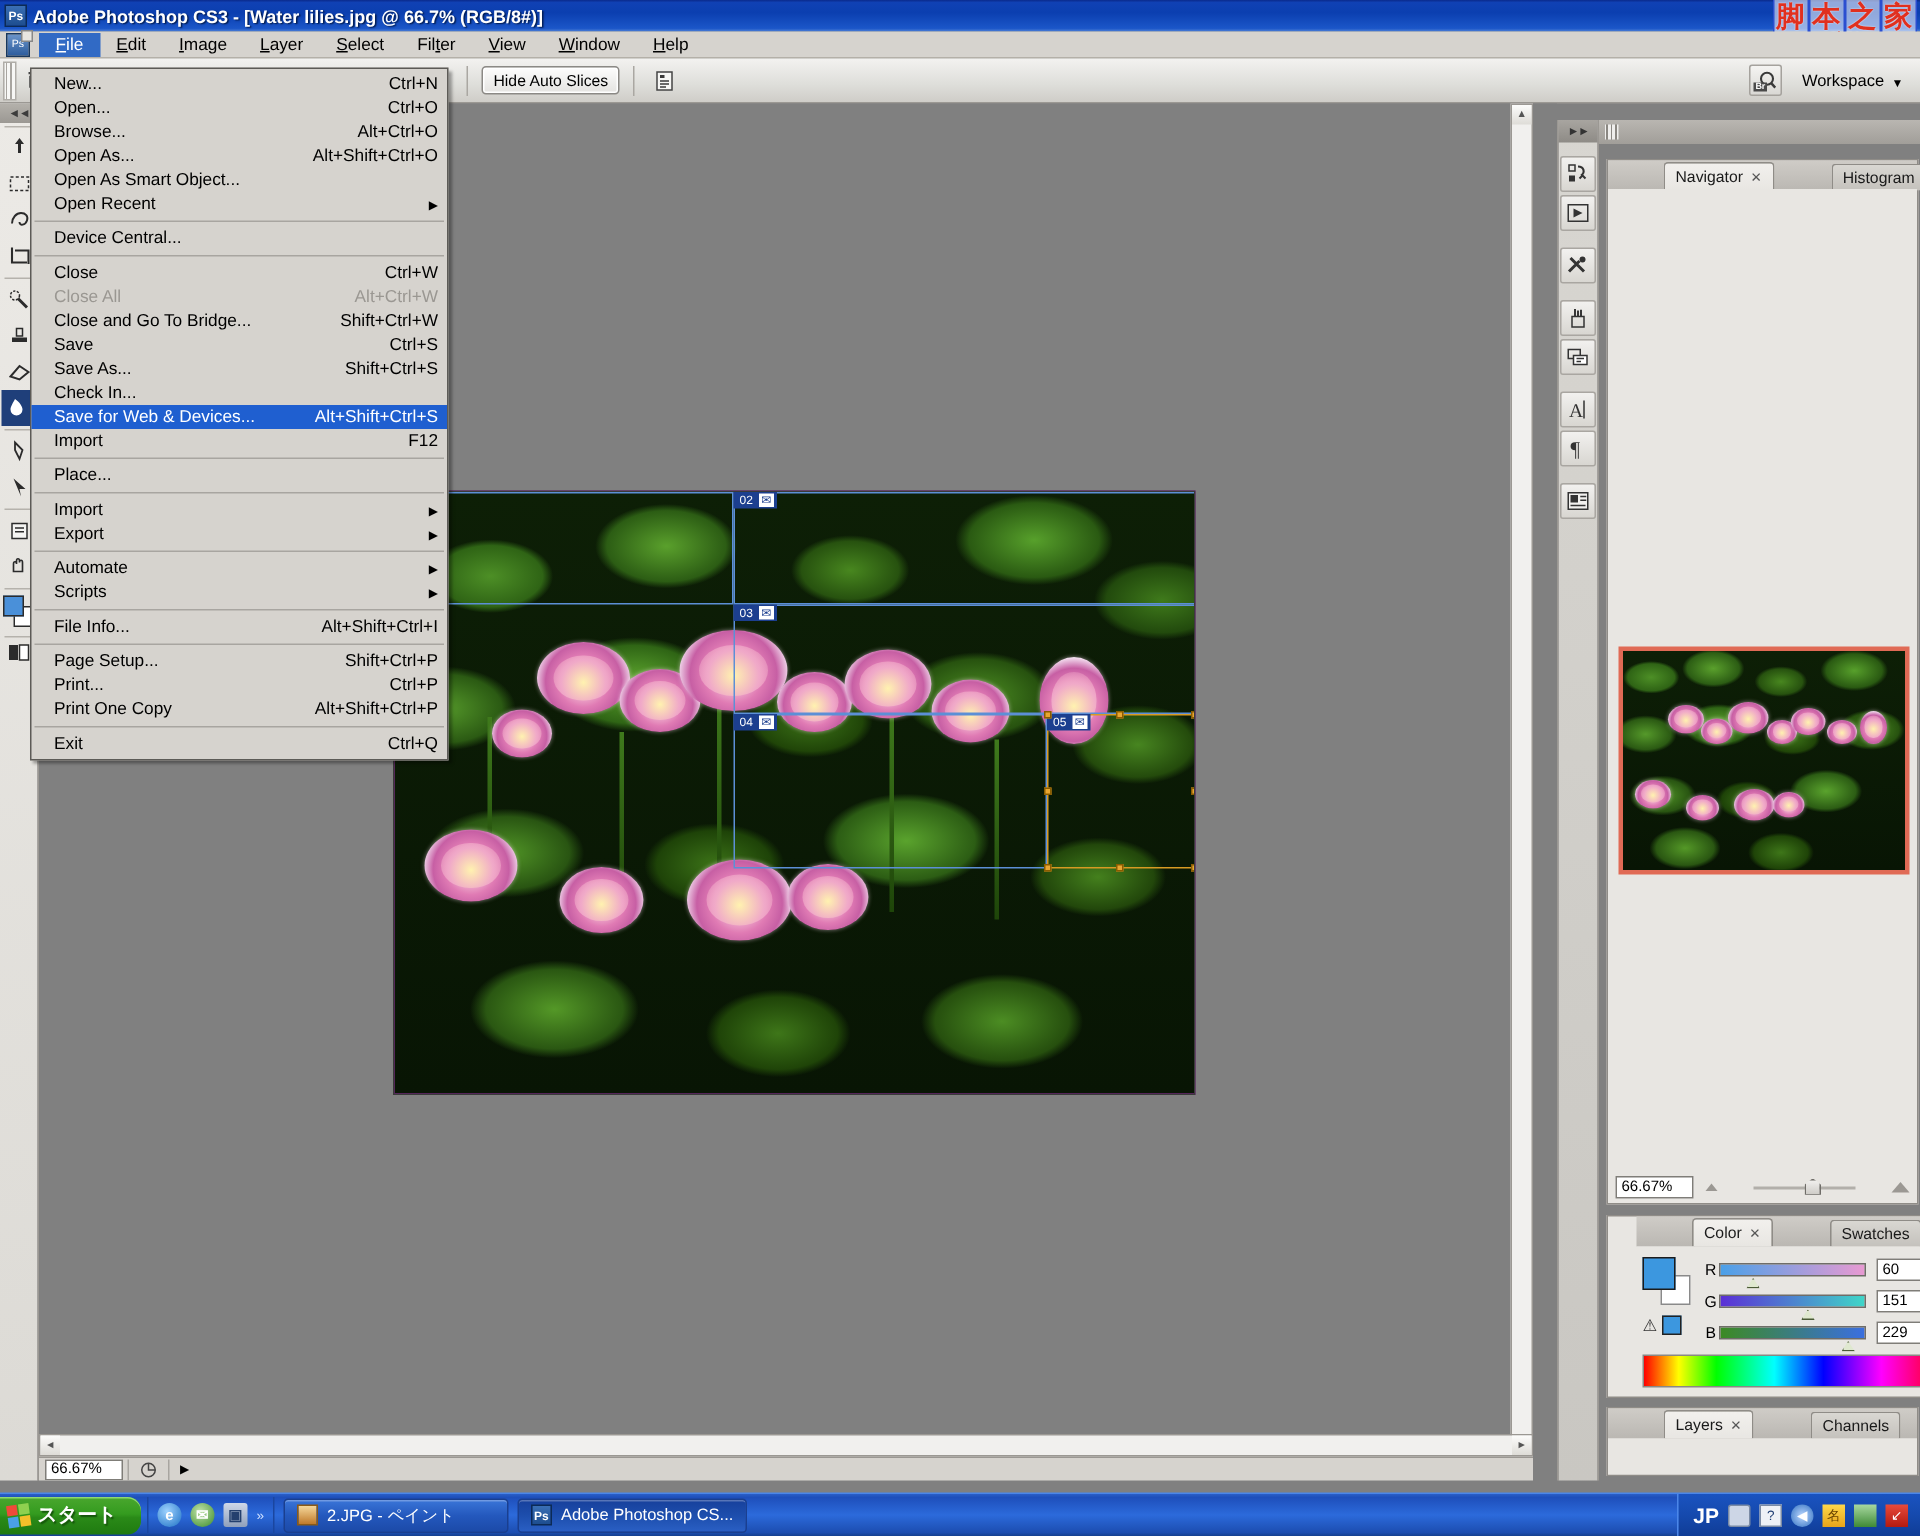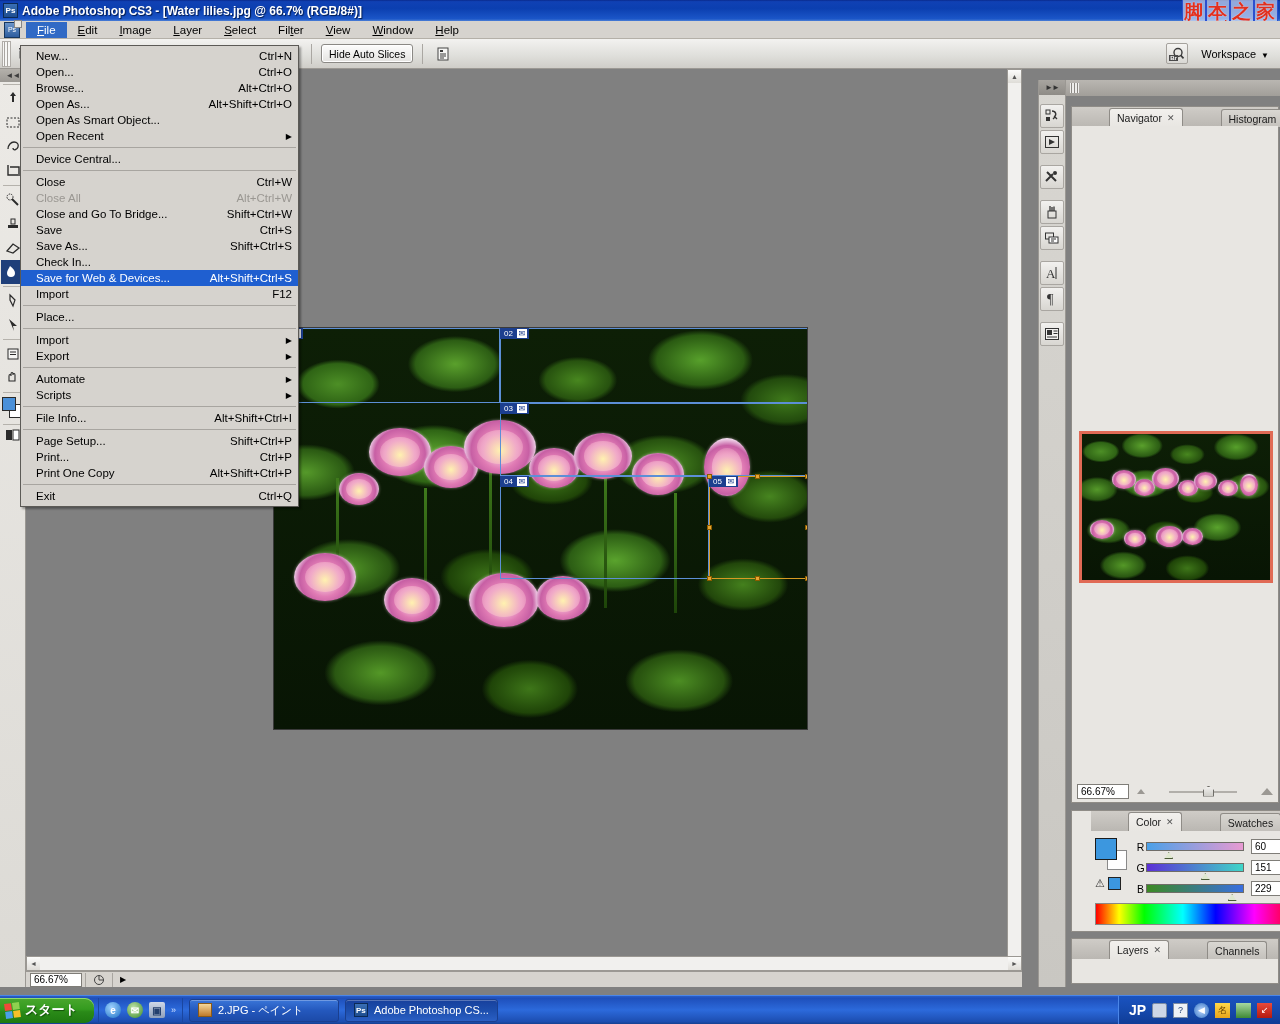--- a/index.html
+++ b/index.html
@@ -124,21 +124,21 @@
 
   
   #docarea{
     position:absolute; left:26px; top:69px; width:1012px; height:918px;
     background:#808080;
   }
   #canvasWrap{
     position:absolute; left:0; top:0; width:996px; height:902px; overflow:hidden;
   }
   #photo{
-    position:absolute; left:247px; top:258px; width:535px; height:403px;
+    position:absolute; left:236px; top:258px; width:535px; height:403px;
     border:1px solid #3a3a3a;
     background:#a21caf;
     overflow:hidden;
   }
   
   #photo .leaves{ position:absolute; inset:0;
     background:
       radial-gradient(ellipse 58px 34px at 12% 14%, #4d8f26 0%, #2f6415 60%, transparent 72%),
       radial-gradient(ellipse 64px 38px at 34% 9%, #5aa02c 0%, #2c5d14 62%, transparent 74%),
       radial-gradient(ellipse 54px 32px at 57% 13%, #48871f 0%, #27520f 60%, transparent 73%),

